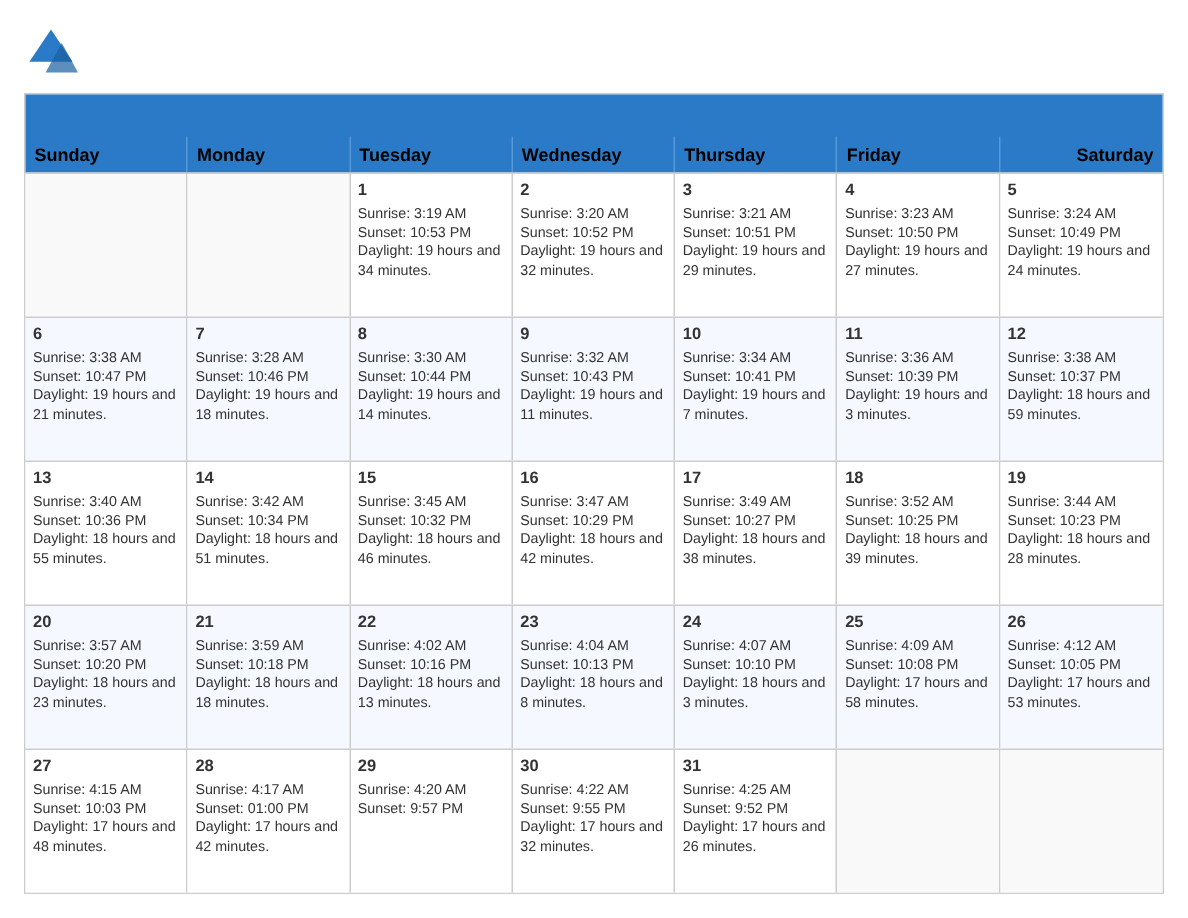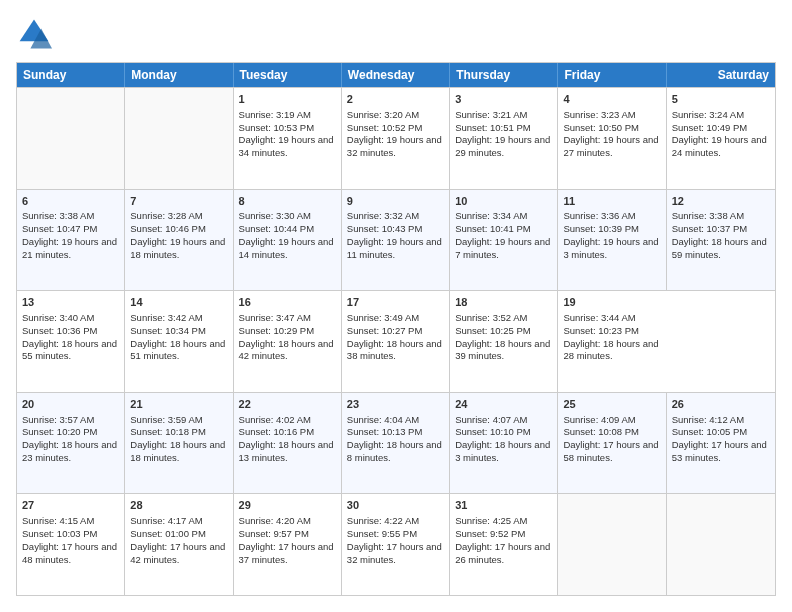--- a/index.html
+++ b/index.html
@@ -58,25 +58,26 @@
       display: flex;
       flex-direction: column;
       border: 1px solid #ccc;
     }
     .cal-header-row {
       display: grid;
       grid-template-columns: repeat(7, 1fr);
       background: #2a7ac7;
     }
     .cal-header-cell {
-      color: #ffffff;
+      color: #000000;
       font-size: 12px;
       font-weight: bold;
       padding: 5px 6px;
       border-right: 1px solid #5599d8;
+      margin-top: 28px;
     }
     .cal-header-cell:last-child { border-right: none; text-align: right; }
     .cal-body {
       display: flex;
       flex-direction: column;
       flex: 1;
     }
     .cal-row {
       display: grid;
       grid-template-columns: repeat(7, 1fr);
@@ -152,38 +153,39 @@
           <div class="cal-cell"><span class="day-num">7</span><span>Sunrise: 3:28 AM</span><br><span>Sunset: 10:46 PM</span><br><span>Daylight: 19 hours and 18 minutes.</span></div>
           <div class="cal-cell"><span class="day-num">8</span><span>Sunrise: 3:30 AM</span><br><span>Sunset: 10:44 PM</span><br><span>Daylight: 19 hours and 14 minutes.</span></div>
           <div class="cal-cell"><span class="day-num">9</span><span>Sunrise: 3:32 AM</span><br><span>Sunset: 10:43 PM</span><br><span>Daylight: 19 hours and 11 minutes.</span></div>
           <div class="cal-cell"><span class="day-num">10</span><span>Sunrise: 3:34 AM</span><br><span>Sunset: 10:41 PM</span><br><span>Daylight: 19 hours and 7 minutes.</span></div>
           <div class="cal-cell"><span class="day-num">11</span><span>Sunrise: 3:36 AM</span><br><span>Sunset: 10:39 PM</span><br><span>Daylight: 19 hours and 3 minutes.</span></div>
           <div class="cal-cell"><span class="day-num">12</span><span>Sunrise: 3:38 AM</span><br><span>Sunset: 10:37 PM</span><br><span>Daylight: 18 hours and 59 minutes.</span></div>
         </div>
         <div class="cal-row">
           <div class="cal-cell"><span class="day-num">13</span><span>Sunrise: 3:40 AM</span><br><span>Sunset: 10:36 PM</span><br><span>Daylight: 18 hours and 55 minutes.</span></div>
           <div class="cal-cell"><span class="day-num">14</span><span>Sunrise: 3:42 AM</span><br><span>Sunset: 10:34 PM</span><br><span>Daylight: 18 hours and 51 minutes.</span></div>
+          <div class="cal-cell"><span class="day-num">15</span><span>Sunrise: 3:45 AM</span><br><span>Sunset: 10:32 PM</span><br><span>Daylight: 18 hours and 46 minutes.</span></div>
           <div class="cal-cell"><span class="day-num">16</span><span>Sunrise: 3:47 AM</span><br><span>Sunset: 10:29 PM</span><br><span>Daylight: 18 hours and 42 minutes.</span></div>
           <div class="cal-cell"><span class="day-num">17</span><span>Sunrise: 3:49 AM</span><br><span>Sunset: 10:27 PM</span><br><span>Daylight: 18 hours and 38 minutes.</span></div>
           <div class="cal-cell"><span class="day-num">18</span><span>Sunrise: 3:52 AM</span><br><span>Sunset: 10:25 PM</span><br><span>Daylight: 18 hours and 39 minutes.</span></div>
           <div class="cal-cell"><span class="day-num">19</span><span>Sunrise: 3:44 AM</span><br><span>Sunset: 10:23 PM</span><br><span>Daylight: 18 hours and 28 minutes.</span></div>
         </div>
         <div class="cal-row">
           <div class="cal-cell"><span class="day-num">20</span><span>Sunrise: 3:57 AM</span><br><span>Sunset: 10:20 PM</span><br><span>Daylight: 18 hours and 23 minutes.</span></div>
           <div class="cal-cell"><span class="day-num">21</span><span>Sunrise: 3:59 AM</span><br><span>Sunset: 10:18 PM</span><br><span>Daylight: 18 hours and 18 minutes.</span></div>
           <div class="cal-cell"><span class="day-num">22</span><span>Sunrise: 4:02 AM</span><br><span>Sunset: 10:16 PM</span><br><span>Daylight: 18 hours and 13 minutes.</span></div>
           <div class="cal-cell"><span class="day-num">23</span><span>Sunrise: 4:04 AM</span><br><span>Sunset: 10:13 PM</span><br><span>Daylight: 18 hours and 8 minutes.</span></div>
           <div class="cal-cell"><span class="day-num">24</span><span>Sunrise: 4:07 AM</span><br><span>Sunset: 10:10 PM</span><br><span>Daylight: 18 hours and 3 minutes.</span></div>
           <div class="cal-cell"><span class="day-num">25</span><span>Sunrise: 4:09 AM</span><br><span>Sunset: 10:08 PM</span><br><span>Daylight: 17 hours and 58 minutes.</span></div>
           <div class="cal-cell"><span class="day-num">26</span><span>Sunrise: 4:12 AM</span><br><span>Sunset: 10:05 PM</span><br><span>Daylight: 17 hours and 53 minutes.</span></div>
         </div>
         <div class="cal-row">
           <div class="cal-cell"><span class="day-num">27</span><span>Sunrise: 4:15 AM</span><br><span>Sunset: 10:03 PM</span><br><span>Daylight: 17 hours and 48 minutes.</span></div>
           <div class="cal-cell"><span class="day-num">28</span><span>Sunrise: 4:17 AM</span><br><span>Sunset: 01:00 PM</span><br><span>Daylight: 17 hours and 42 minutes.</span></div>
-          <div class="cal-cell"><span class="day-num">29</span><span>Sunrise: 4:20 AM</span><br><span>Sunset: 9:57 PM</span><br><span>Daylight: 17 hours and 37 minutes.</span></div>
+          <div class="cal-cell"><span class="day-num">29</span><span>Sunrise: 4:20 AM</span><br><span>Sunset: 9:57 PM</span><br></div>
           <div class="cal-cell"><span class="day-num">30</span><span>Sunrise: 4:22 AM</span><br><span>Sunset: 9:55 PM</span><br><span>Daylight: 17 hours and 32 minutes.</span></div>
           <div class="cal-cell"><span class="day-num">31</span><span>Sunrise: 4:25 AM</span><br><span>Sunset: 9:52 PM</span><br><span>Daylight: 17 hours and 26 minutes.</span></div>
           <div class="cal-cell empty"></div>
           <div class="cal-cell empty"></div>
         </div>
       </div>
   </div>
 </div>
 
 </body></html>

